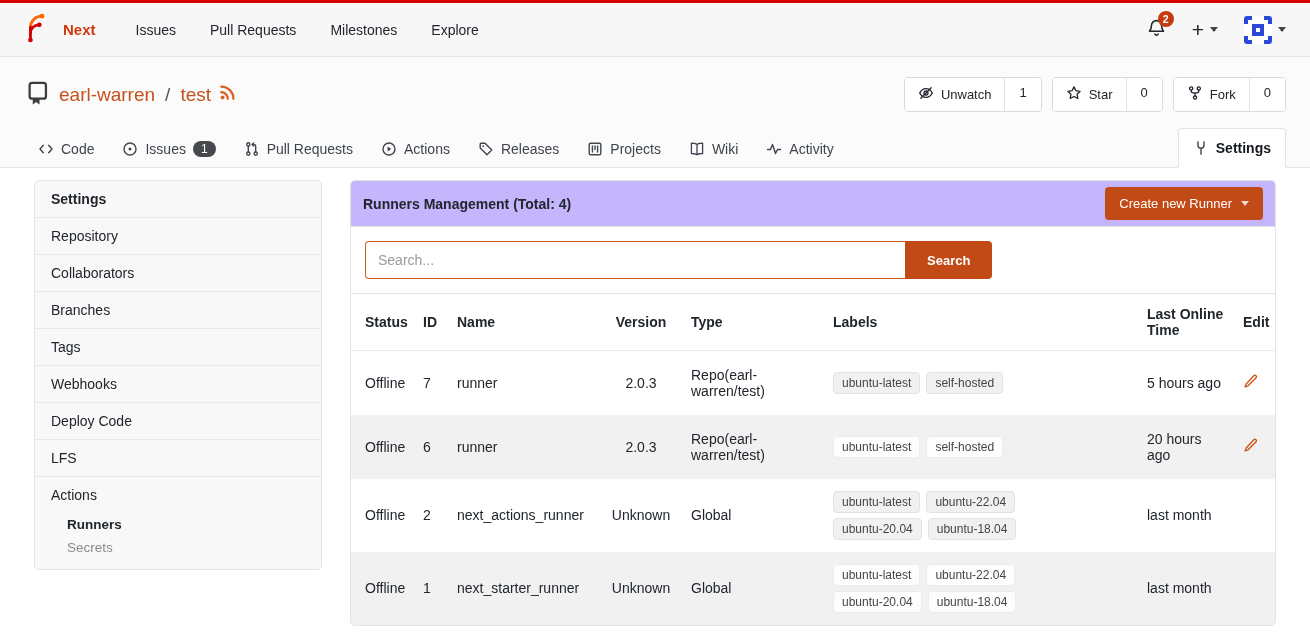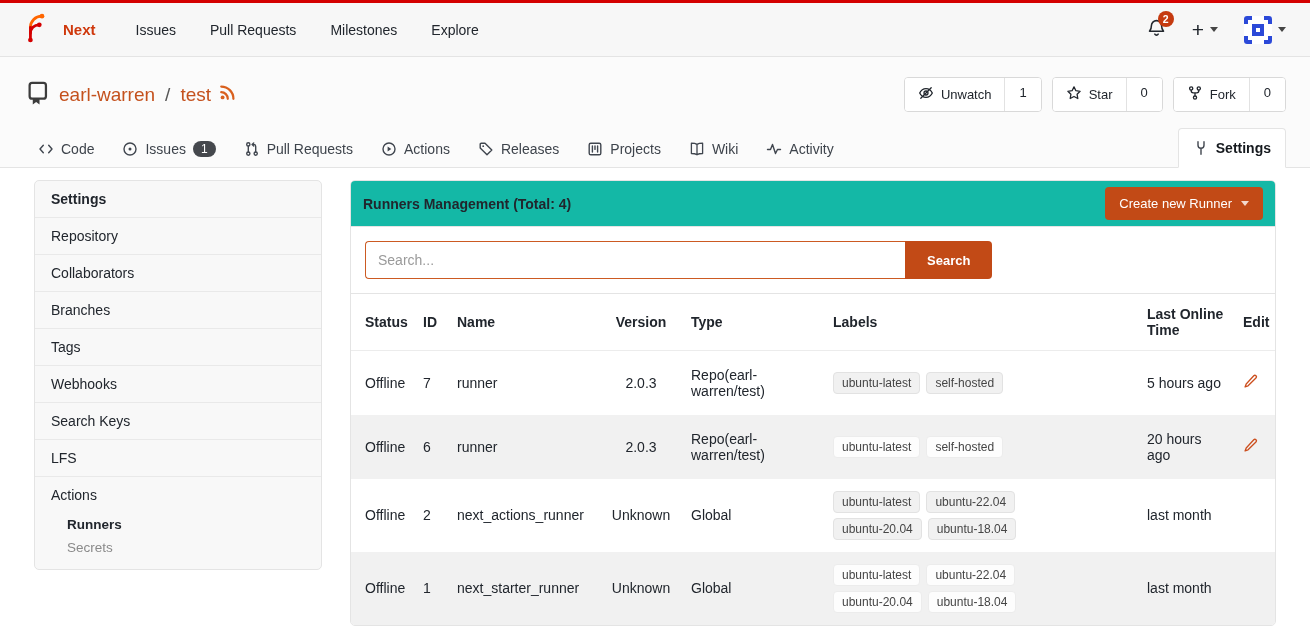--- a/index.html
+++ b/index.html
@@ -43,21 +43,21 @@
   .sidebar { width:288px; border:1px solid #e4e4e4; border-radius:5px; background:#f8f8f8; overflow:hidden; }
   .side-item { padding:10px 16px; font-size:14px; color:#21262d; border-top:1px solid #e9e9e9; cursor:pointer; }
   .side-item.first { border-top:none; }
   .side-header { font-weight:bold; }
   .side-sub { padding:4px 16px 4px 32px; font-size:13.5px; color:#21262d; cursor:pointer; }
   .side-sub.active { font-weight:bold; }
   .side-sub.muted { color:#8a8a8a; }
   .actions-group { padding-bottom:10px; }
 
   .main { flex:1; border:1px solid #e4e4e4; border-radius:5px; overflow:hidden; }
-  .panel-head { display:flex; align-items:center; justify-content:space-between; background:#14b8a6; border-bottom:1px solid #e4e4e4; padding:6px 12px; min-height:40px; }
+  .panel-head { display:flex; align-items:center; justify-content:space-between; background:#c4b5fd; border-bottom:1px solid #e4e4e4; padding:6px 12px; min-height:40px; }
   .panel-title { font-weight:bold; font-size:14px; }
   .create-btn { background:#c24a16; color:#fff; border:none; font-family:inherit; font-size:13px; padding:9px 14px; border-radius:4px; display:flex; align-items:center; gap:9px; cursor:pointer; }
   .create-btn .caret { border-top-color:#f3d9cd; }
 
   .search-section { padding:14px; border-bottom:1px solid #e4e4e4; display:flex; }
   .search-input { width:540px; height:38px; border:1px solid #cc5a22; border-right:none; border-radius:4px 0 0 4px; padding:0 12px; font-size:14px; font-family:inherit; color:#21262d; outline:none; }
   .search-input::placeholder { color:#9a9a9a; }
   .search-btn { height:38px; background:#c24a16; color:#ffffff; border:none; font-family:inherit; font-size:13px; font-weight:bold; padding:0 22px; border-radius:0 4px 4px 0; cursor:pointer; }
 
   table.runners { width:100%; border-collapse:collapse; table-layout:fixed; font-size:14px; }
@@ -291,21 +291,21 @@
 
   <div class="content">
 
     <div class="sidebar">
       <div class="side-item side-header first">Settings</div>
       <div class="side-item">Repository</div>
       <div class="side-item">Collaborators</div>
       <div class="side-item">Branches</div>
       <div class="side-item">Tags</div>
       <div class="side-item">Webhooks</div>
-      <div class="side-item">Search Keys</div>
+      <div class="side-item">Deploy Code</div>
       <div class="side-item">LFS</div>
       <div class="actions-group">
         <div class="side-item">Actions</div>
         <div class="side-sub active">Runners</div>
         <div class="side-sub muted">Secrets</div>
       </div>
     </div>
 
     <div class="main">
       <div class="panel-head">

